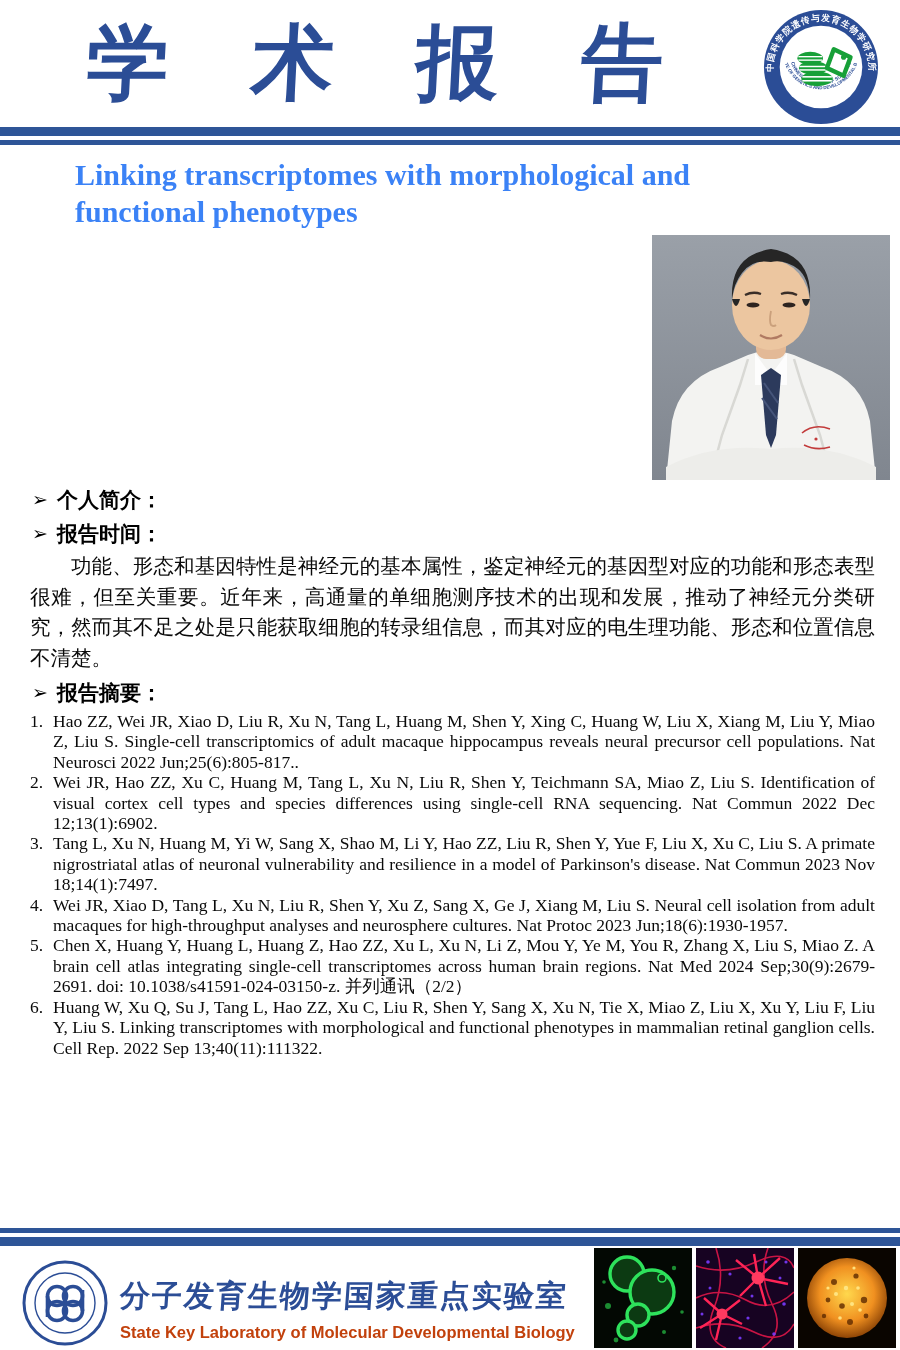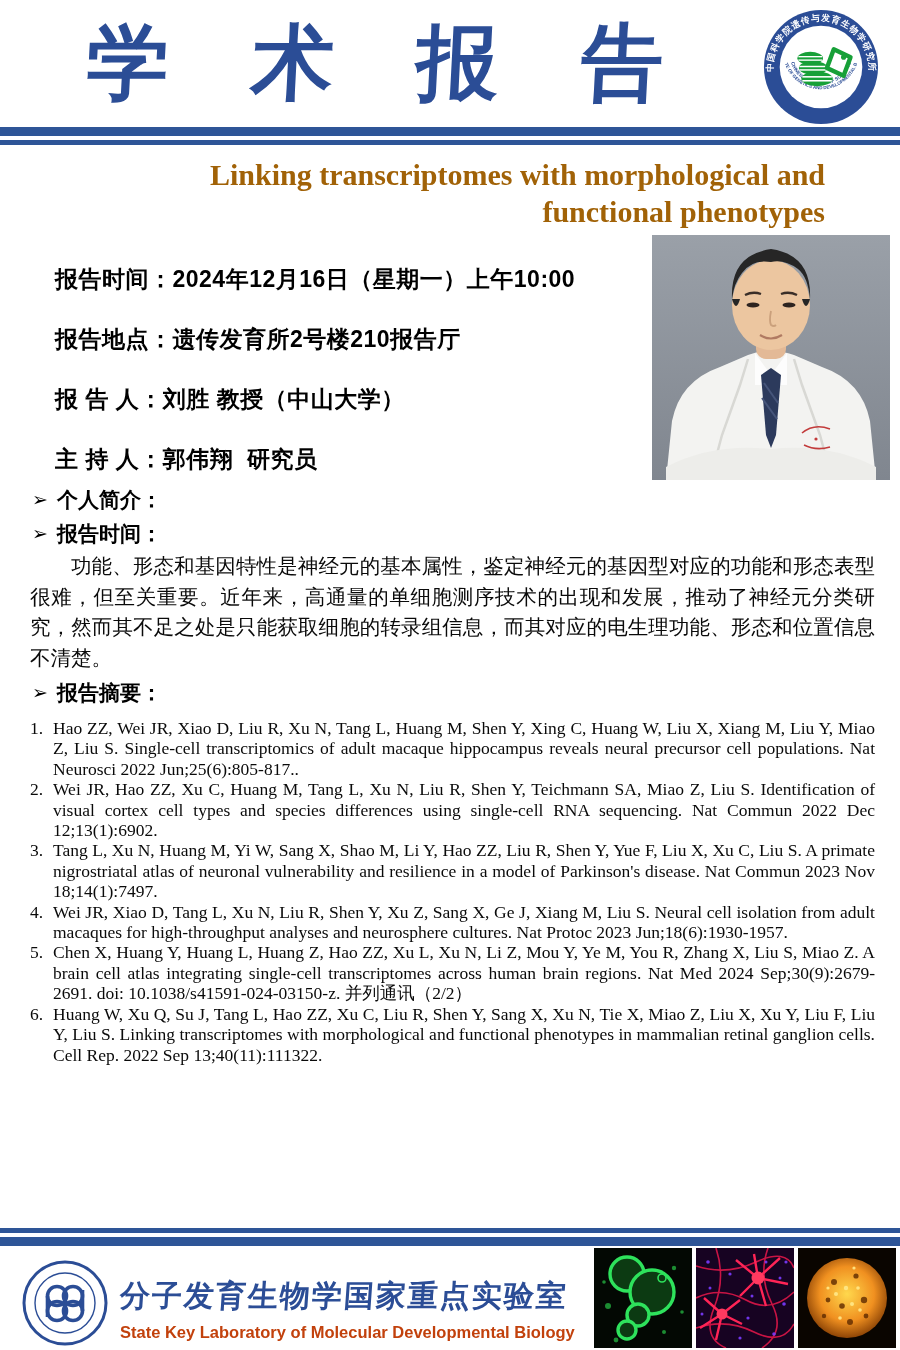--- a/index.html
+++ b/index.html
@@ -21,42 +21,42 @@
 
   .hr-top { position:absolute; top:127px; left:0; width:900px; }
   .hr-bot { position:absolute; top:1228px; left:0; width:900px; }
   .bar-thick { height:9px; background:#2e5597; }
   .bar-thin  { height:5px; background:#2e5597; }
   .bar-gap   { height:4px; background:#ffffff; }
 
   
   .en-title {
     position:absolute; top:156px; left:75px; width:750px;
-    text-align:right; font-family:"Liberation Serif", serif;
-    font-weight:bold; font-size:30px; line-height:37px; color:#a16207;
+    text-align:left; font-family:"Liberation Serif", serif;
+    font-weight:bold; font-size:30px; line-height:37px; color:#3b82f6;
   }
 
   
   .hero { position:absolute; top:250px; left:0; width:900px; height:237px; }
   .info-list { position:absolute; top:14px; left:55px; width:600px; }
   .info-row { height:60px; font-size:23px; font-weight:bold; color:#000;
               white-space:pre-wrap; letter-spacing:0.5px; }
   .speaker-photo { position:absolute; top:-15px; right:10px; width:238px; height:245px; display:block; }
 
   
   .sections { position:absolute; top:484px; left:30px; width:845px; }
   .sec-head { display:flex; align-items:baseline; gap:9px;
               font-size:21px; font-weight:bold; color:#000; margin:2px 0 3px 2px; }
   .sec-head .arrow { font-weight:normal; font-size:19px; position:relative; top:-1px; color:#000; }
   .para {
     font-family:"Liberation Serif", serif; font-size:20.5px; line-height:30.5px;
     text-align:justify; text-indent:2em; color:#0a0a0a;
   }
   .para + .para { margin-top:1px; }
-  .refs { list-style:none; counter-reset:ref; margin-top:11px; }
+  .refs { list-style:none; counter-reset:ref; margin-top:4px; }
   .refs li {
     counter-increment:ref; position:relative; padding-left:23px;
     font-family:"Liberation Serif", serif; font-size:17.5px; line-height:20.4px;
     text-align:justify; color:#0a0a0a;
   }
   .refs li::before { content:counter(ref) "."; position:absolute; left:0; top:0; }
 
   
   .footer-body { position:absolute; top:1246px; left:0; width:900px; height:104px; }
   .lab-logo { position:absolute; left:22px; top:14px; width:86px; height:86px; }
@@ -108,26 +108,20 @@
 
   <div class="hr-top">
     <div class="bar-thick"></div>
     <div class="bar-gap"></div>
     <div class="bar-thin"></div>
   </div>
 
   <div class="en-title">Linking transcriptomes with morphological and functional phenotypes</div>
 
   <div class="hero">
-    <div class="info-list">
-      <div class="info-row"><span>报告时间：</span><span>2024年12月16日（星期一）上午10:00</span></div>
-      <div class="info-row"><span>报告地点：</span><span>遗传发育所2号楼210报告厅</span></div>
-      <div class="info-row"><span>报 告 人：</span><span>刘胜 教授（中山大学）</span></div>
-      <div class="info-row"><span>主 持 人：</span><span>郭伟翔  研究员</span></div>
-    </div>
 
     <svg class="speaker-photo" viewBox="0 0 238 245">
       <defs>
         <linearGradient id="bgG" x1="0" y1="0" x2="0" y2="1">
           <stop offset="0" stop-color="#9aa0a8"></stop>
             <stop offset="1" stop-color="#80868f"></stop>
         </linearGradient>
       </defs>
       <rect width="238" height="245" fill="url(#bgG)"></rect>
 

